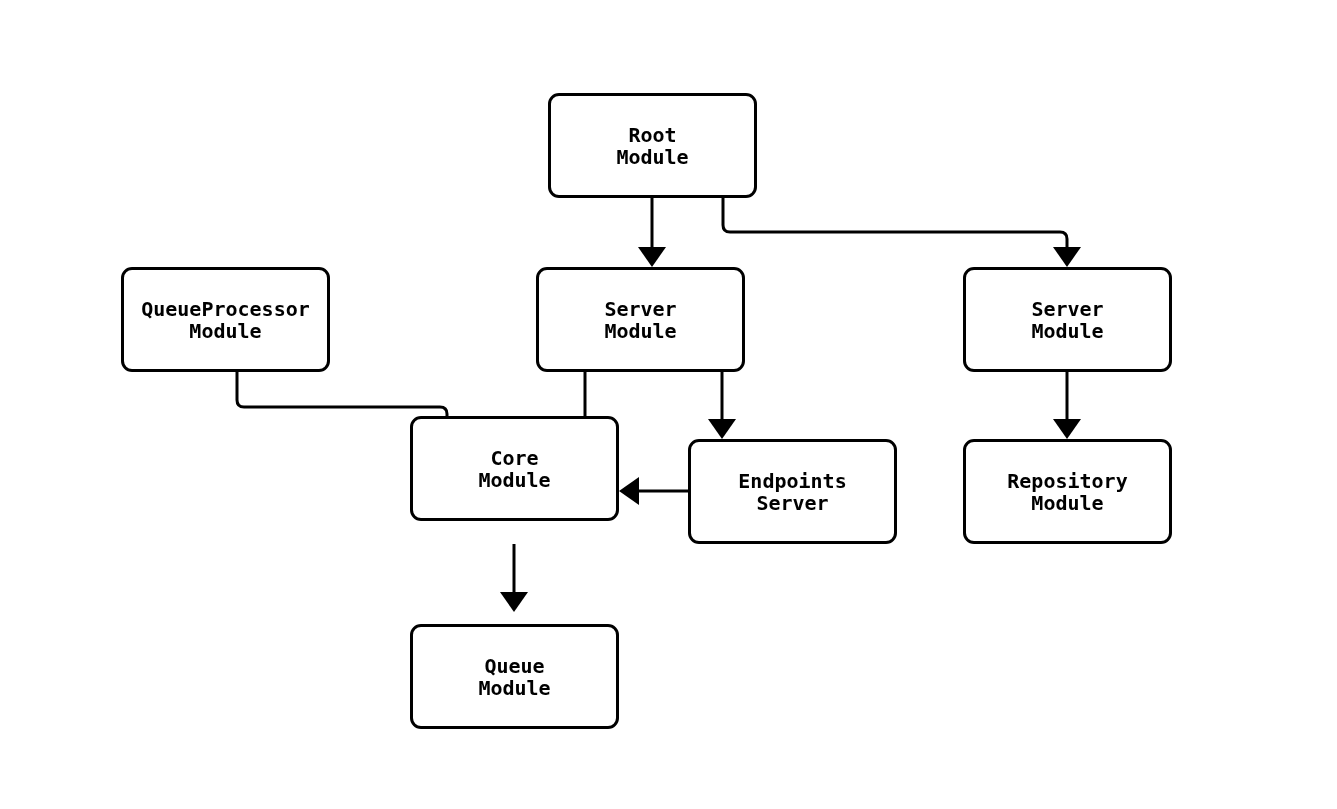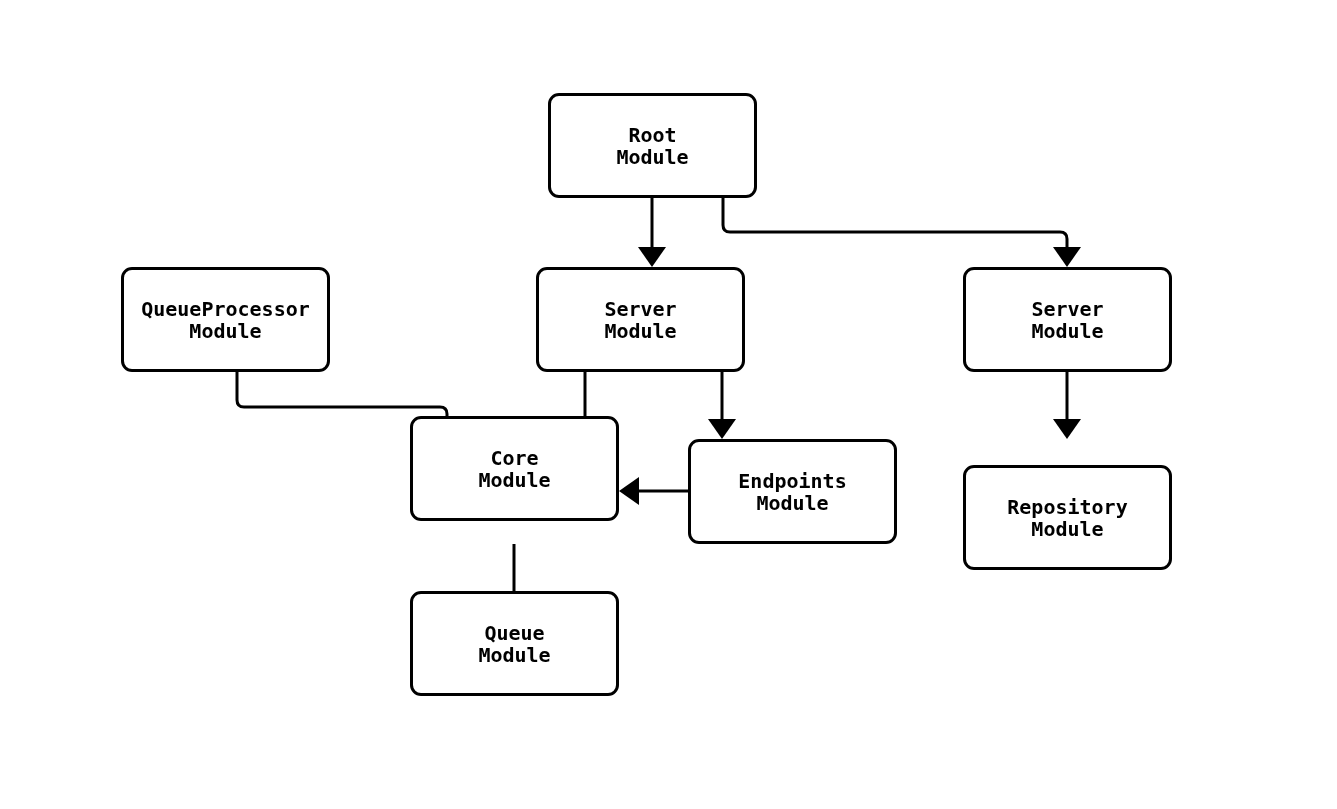--- a/index.html
+++ b/index.html
@@ -92,26 +92,26 @@
 Module</span>
   </div>
 
   <div class="node" style="left:410px;top:416px">
     <span class="node-label">Core
 Module</span>
   </div>
 
   <div class="node" style="left:688px;top:439px">
     <span class="node-label">Endpoints
-Module</span>
+Server</span>
   </div>
 
-  <div class="node" style="left:963px;top:465px">
+  <div class="node" style="left:963px;top:439px">
     <span class="node-label">Repository
 Module</span>
   </div>
 
-  <div class="node" style="left:410px;top:591px">
+  <div class="node" style="left:410px;top:624px">
     <span class="node-label">Queue
 Module</span>
   </div>
 
 </div>
 
 </body></html>

